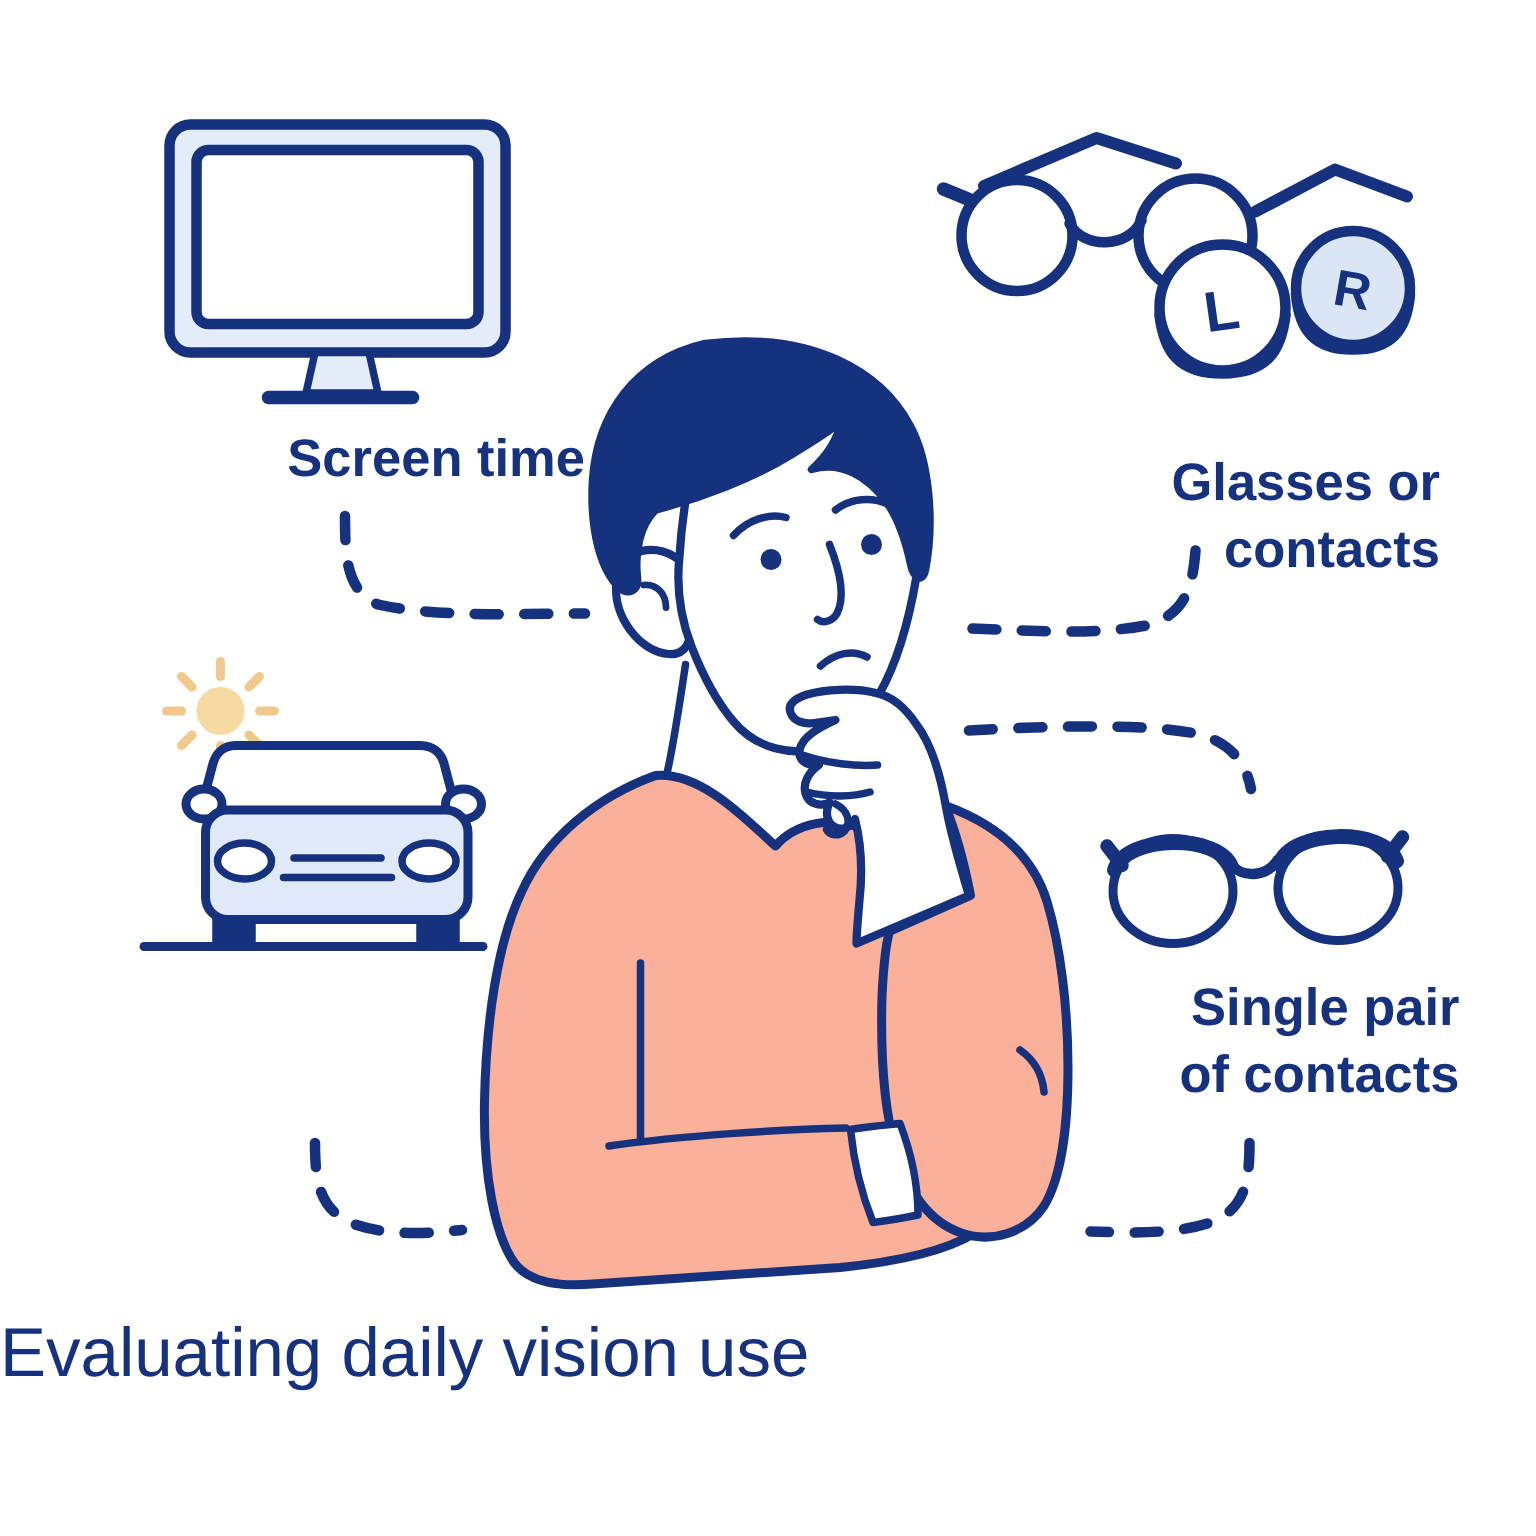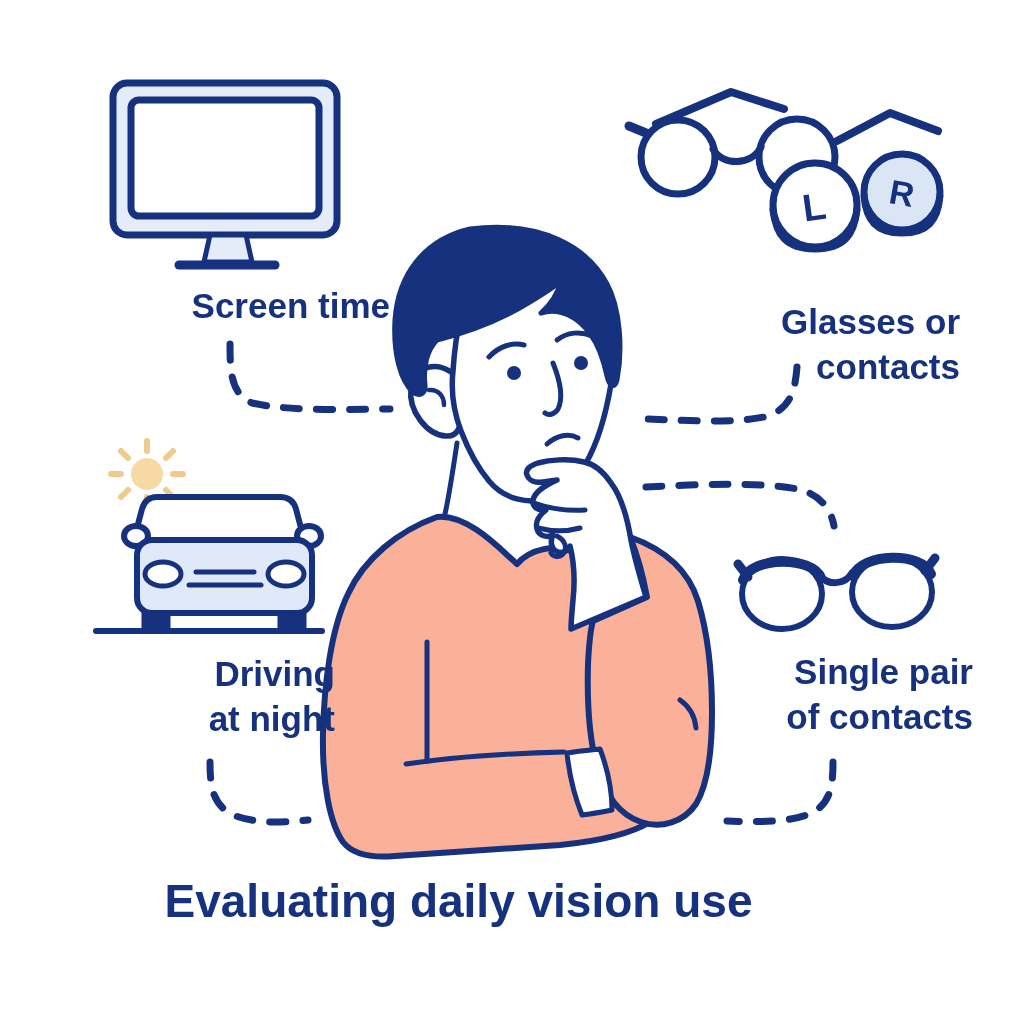--- a/index.html
+++ b/index.html
@@ -24,21 +24,21 @@
     position:absolute;color:var(--navy);
     font-weight:700;font-size:35px;line-height:1.28;
     text-align:right;white-space:pre-line;
   }
   .lbl-screen{left:70px;top:284px;width:320px;}
   .lbl-glasses{left:680px;top:266px;width:280px;margin-top:34px;}
   .lbl-driving{left:75px;top:652px;width:260px;}
   .lbl-single{left:713px;top:650px;width:260px;}
   .title{
     position:absolute;left:0;top:874px;width:917px;
-    text-align:center;font-size:46px;font-weight:700;color:var(--navy);
+    font-size:46px;font-weight:400;color:var(--navy);
   }
   .lens-letter{
     font-family:"Liberation Sans","DejaVu Sans",sans-serif;
     font-weight:700;fill:var(--navy);
   }
 </style>
 </head>
 <body>
 
 <div class="canvas">
@@ -159,18 +159,16 @@
         <path d="M 534,503 C 551,509 571,511 585,510"></path>
         <path d="M 538,528 C 553,532 569,531 580,528"></path>
         <path d="M 557,536 C 565,540 568,548 563,554 C 559,558 553,557 551,553"></path>
       </g>
     </g>
   </svg>
 
   <div class="lbl lbl-screen">Screen time</div>
   <div class="lbl lbl-glasses">Glasses or
 contacts</div>
-  <div class="lbl lbl-driving">Driving
-at night</div>
   <div class="lbl lbl-single">Single pair
 of contacts</div>
   <div class="title">Evaluating daily vision use</div>
 </div>
 
 </body></html>

